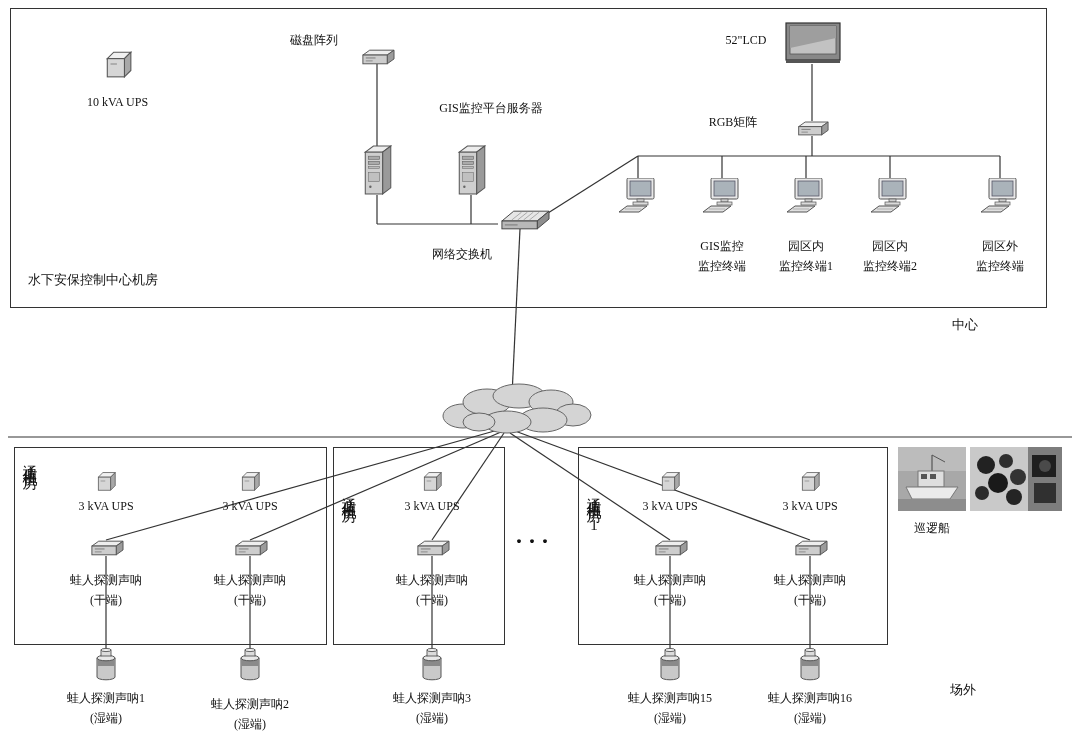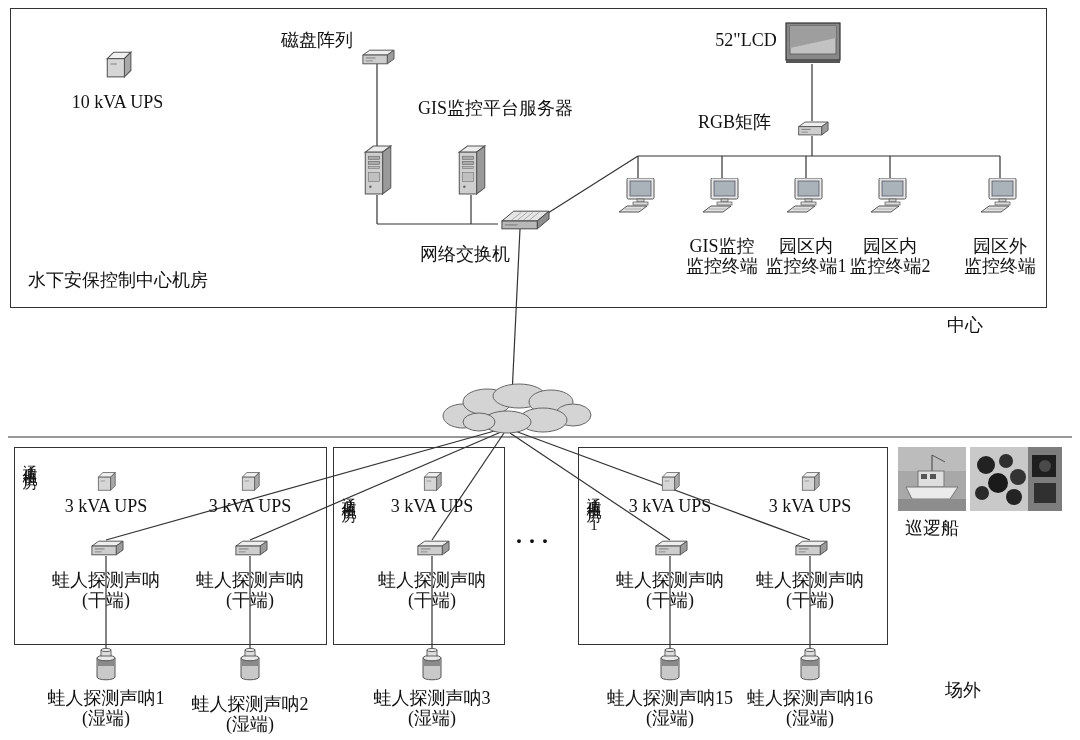--- a/index.html
+++ b/index.html
@@ -1,20 +1,20 @@
 <!DOCTYPE html>
 <html><head>
 <meta charset="utf-8">
 <style>
   html,body{margin:0;padding:0;background:#fff;}
   #canvas{position:relative;width:1080px;height:740px;background:#fff;overflow:hidden;
           font-family:"Liberation Serif","DejaVu Serif",serif;color:#111;}
   .abs{position:absolute;}
-  .label{font-size:18px;line-height:20px;text-align:center;white-space:nowrap;}
-  .label-lg{font-size:18px;}
+  .label{font-size:12px;line-height:20px;text-align:center;white-space:nowrap;}
+  .label-lg{font-size:13px;}
   .box{position:absolute;border:1.5px solid #333;box-sizing:border-box;}
   .vlabel{writing-mode:vertical-rl;text-orientation:upright;font-size:15px;letter-spacing:3px;line-height:18px;}
   .ellipsis{font-size:24px;letter-spacing:5px;font-weight:bold;}
   svg{display:block;}
   #wires{left:0;top:0;pointer-events:none;}
 </style>
 </head>
 <body>
 
 <div id="canvas">

